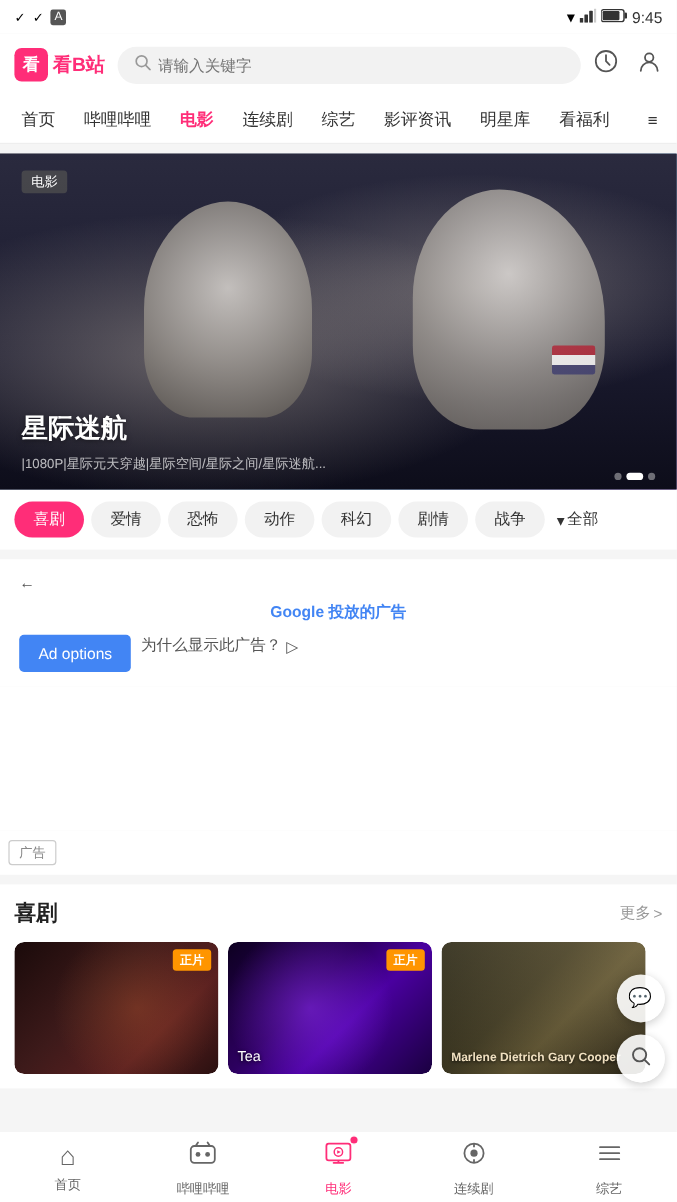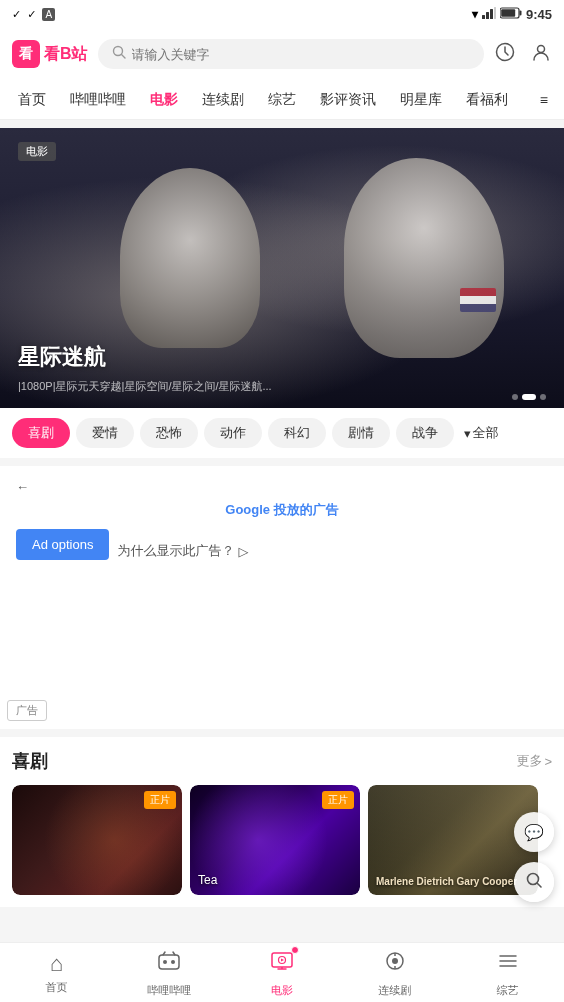--- a/index.html
+++ b/index.html
@@ -264,21 +264,21 @@
       color: #555;
       margin-bottom: 10px;
     }
     .ad-google-label span {
       color: #4285f4;
       font-weight: 600;
     }
     .ad-buttons {
       display: flex;
       gap: 8px;
-      align-items: flex-end;
+      align-items: flex-start;
       flex-wrap: wrap;
     }
     .ad-btn-primary {
       background: #4285f4;
       color: #fff;
       border: none;
       border-radius: 4px;
       padding: 8px 16px;
       font-size: 13px;
       cursor: pointer;
@@ -400,21 +400,21 @@
     }
     .movie-badge {
       position: absolute;
       top: 6px;
       right: 6px;
       background: #ff9500;
       color: #fff;
       font-size: 10px;
       padding: 2px 6px;
       border-radius: 3px;
-      font-weight: 400;
+      font-weight: 700;
     }
     .movie-text-overlay {
       position: absolute;
       bottom: 8px;
       left: 8px;
       color: #fff;
       font-size: 12px;
       font-weight: 400;
       text-shadow: 0 1px 3px rgba(0,0,0,0.8);
     }
@@ -508,21 +508,21 @@
           <rect x="12" y="0" width="2" height="12" fill="#ccc" rx="0.5"></rect>
         </svg>
       </span>
       <span>
         <svg width="22" height="12" viewBox="0 0 22 12">
           <rect x="0" y="1" width="19" height="10" rx="2" fill="none" stroke="#333" stroke-width="1.2"></rect>
           <rect x="19.5" y="3.5" width="2" height="5" rx="1" fill="#333"></rect>
           <rect x="1.2" y="2.2" width="14" height="7.6" rx="1" fill="#333"></rect>
         </svg>
       </span>
-      <span style="font-size:13px;font-weight:700;color:#333;">9:45</span>
+      <span style="font-size:13px;font-weight:400;color:#333;">9:45</span>
     </div>
   </div>
 
   <div class="header">
     <div class="logo">
       <div class="logo-icon">看</div>
       <span>看B站</span>
     </div>
     <div class="search-bar">
       <span>

